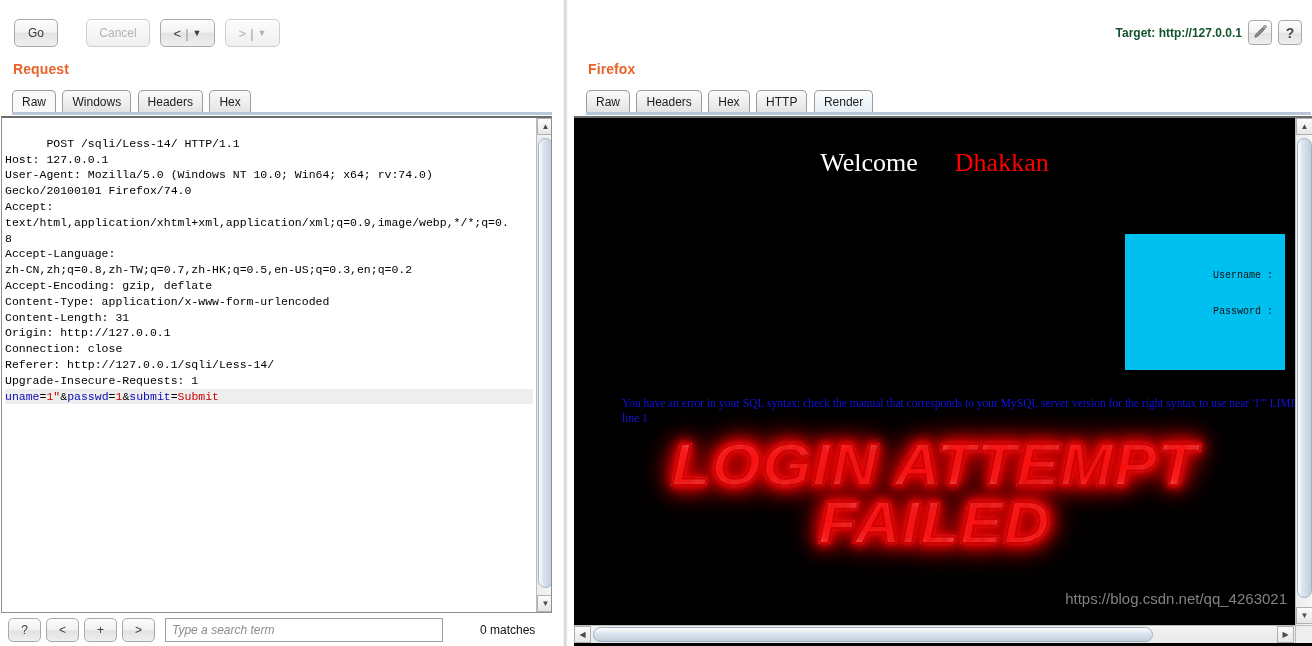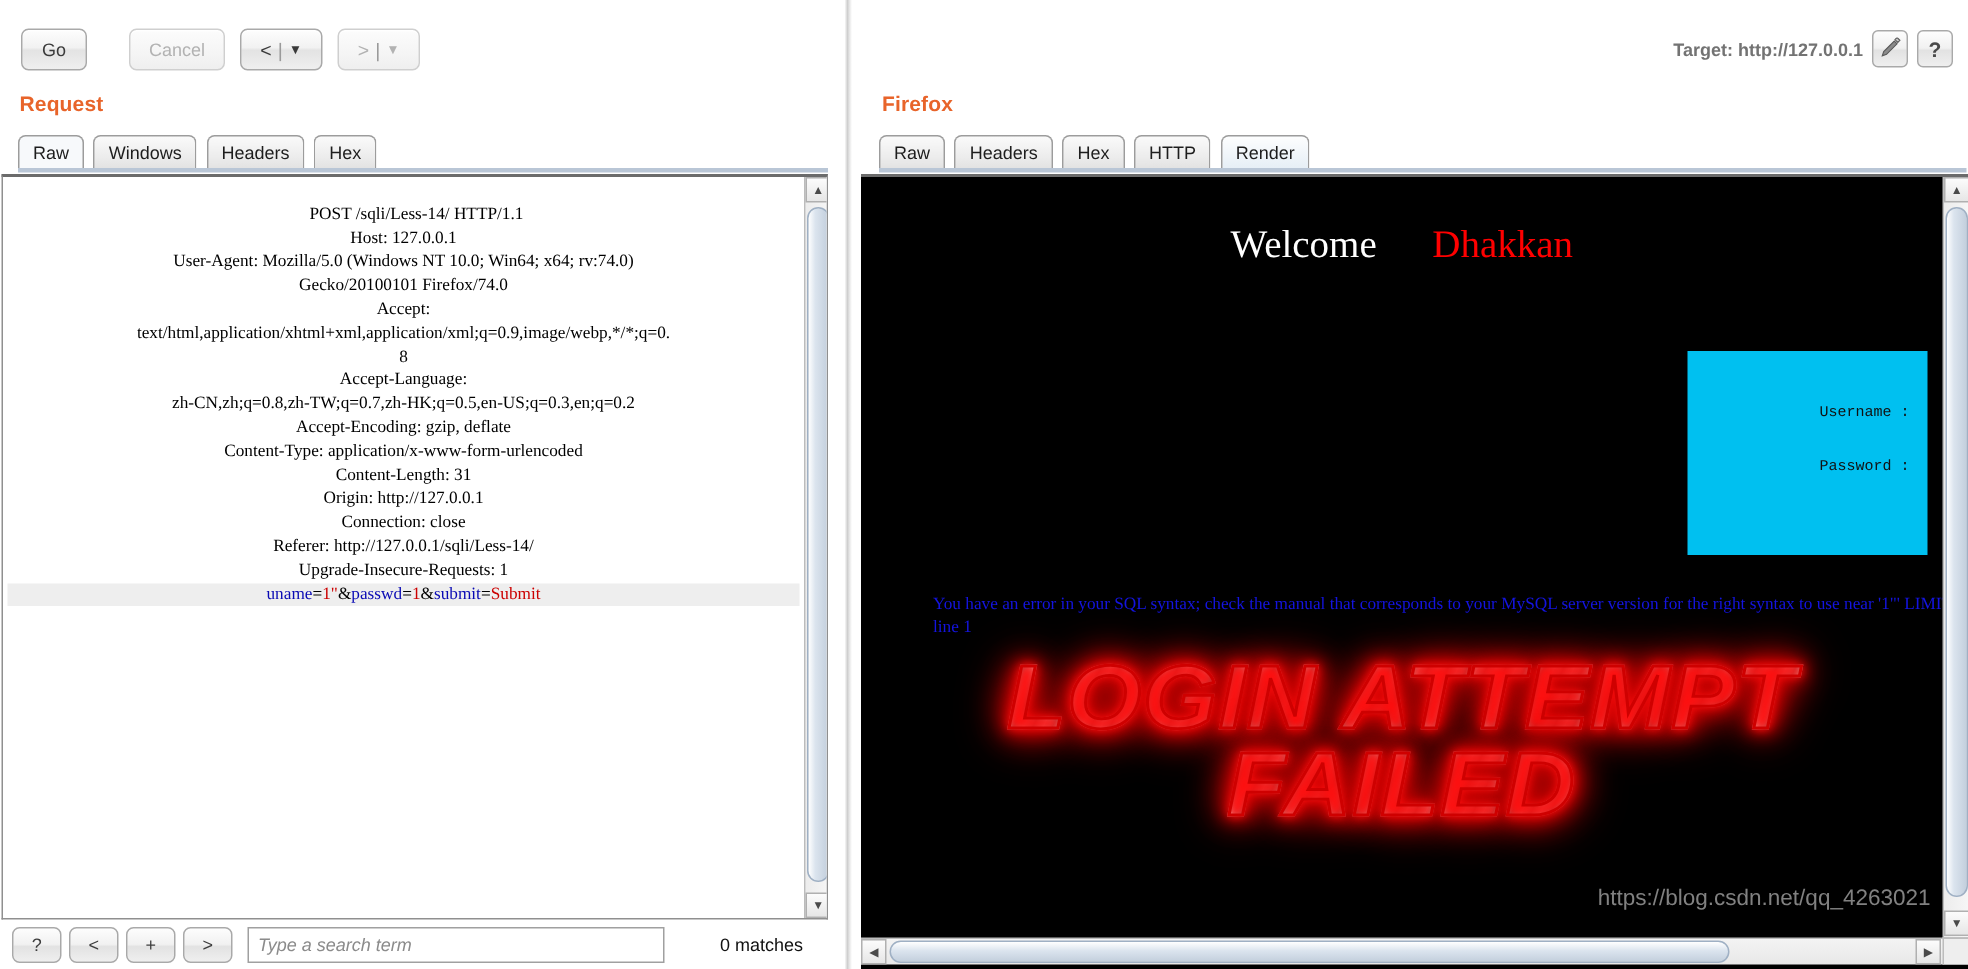--- a/index.html
+++ b/index.html
@@ -35,21 +35,21 @@
   #go-btn      { left:14px;  top:19px; width:44px;  height:28px; }
   #cancel-btn  { left:86px;  top:19px; width:64px;  height:28px; }
   #back-btn    { left:160px; top:19px; width:55px;  height:28px; }
   #fwd-btn     { left:225px; top:19px; width:55px;  height:28px; }
 
   .navlbl { display:flex; align-items:center; gap:4px; font-size:13px; }
   .navsep { color:#9a9a9a; }
   .caret { font-size:9px; }
 
   .target-wrap { position:absolute; right:10px; top:20px; display:flex; align-items:center; gap:6px; }
-  .target-text { font-size:12px; font-weight:bold; color:#737373; }
+  .target-text { font-size:12px; font-weight:bold; color:#14532d; }
   .icon-btn {
     width:24px; height:25px; border:1px solid #a9a9a9; border-radius:4px;
     background: linear-gradient(to bottom,#fdfdfd 0%,#f1f1f1 48%,#e2e2e2 55%,#efefef 100%);
     display:flex; align-items:center; justify-content:center;
   }
   .icon-btn .q { font-size:14px; font-weight:bold; color:#4a4a4a; }
 
   
   .panel-title {
     position:absolute; font-size:14px; font-weight:bold; color:#e8642a;
@@ -83,24 +83,23 @@
     background: linear-gradient(to right,#ffffff,#cfcfcf 40%,#e9e9e9 70%,#ffffff); }
 
   
   #request-editor {
     position:absolute; left:1px; top:116px; width:551px; height:497px;
     border:1px solid #8f8f8f; border-top:2px solid #6b6b6b;
     background:#ffffff; overflow:hidden;
   }
   #request-text {
     position:absolute; left:3px; top:2px; width:528px;
-    font-family:Liberation Serif, serif;
+    font-family:Liberation Mono, monospace;
     font-size:11.5px; line-height:15.8px; color:#000;
     white-space:pre;
-    text-align:center;
   }
   .body-line {
     background:#eeeeee; display:block; width:528px;
   }
   .pname { color:#0a0ab4; }
   .pval  { color:#cc0000; }
   .psep  { color:#000; }
 
   
   .vscroll { position:absolute; width:17px;

